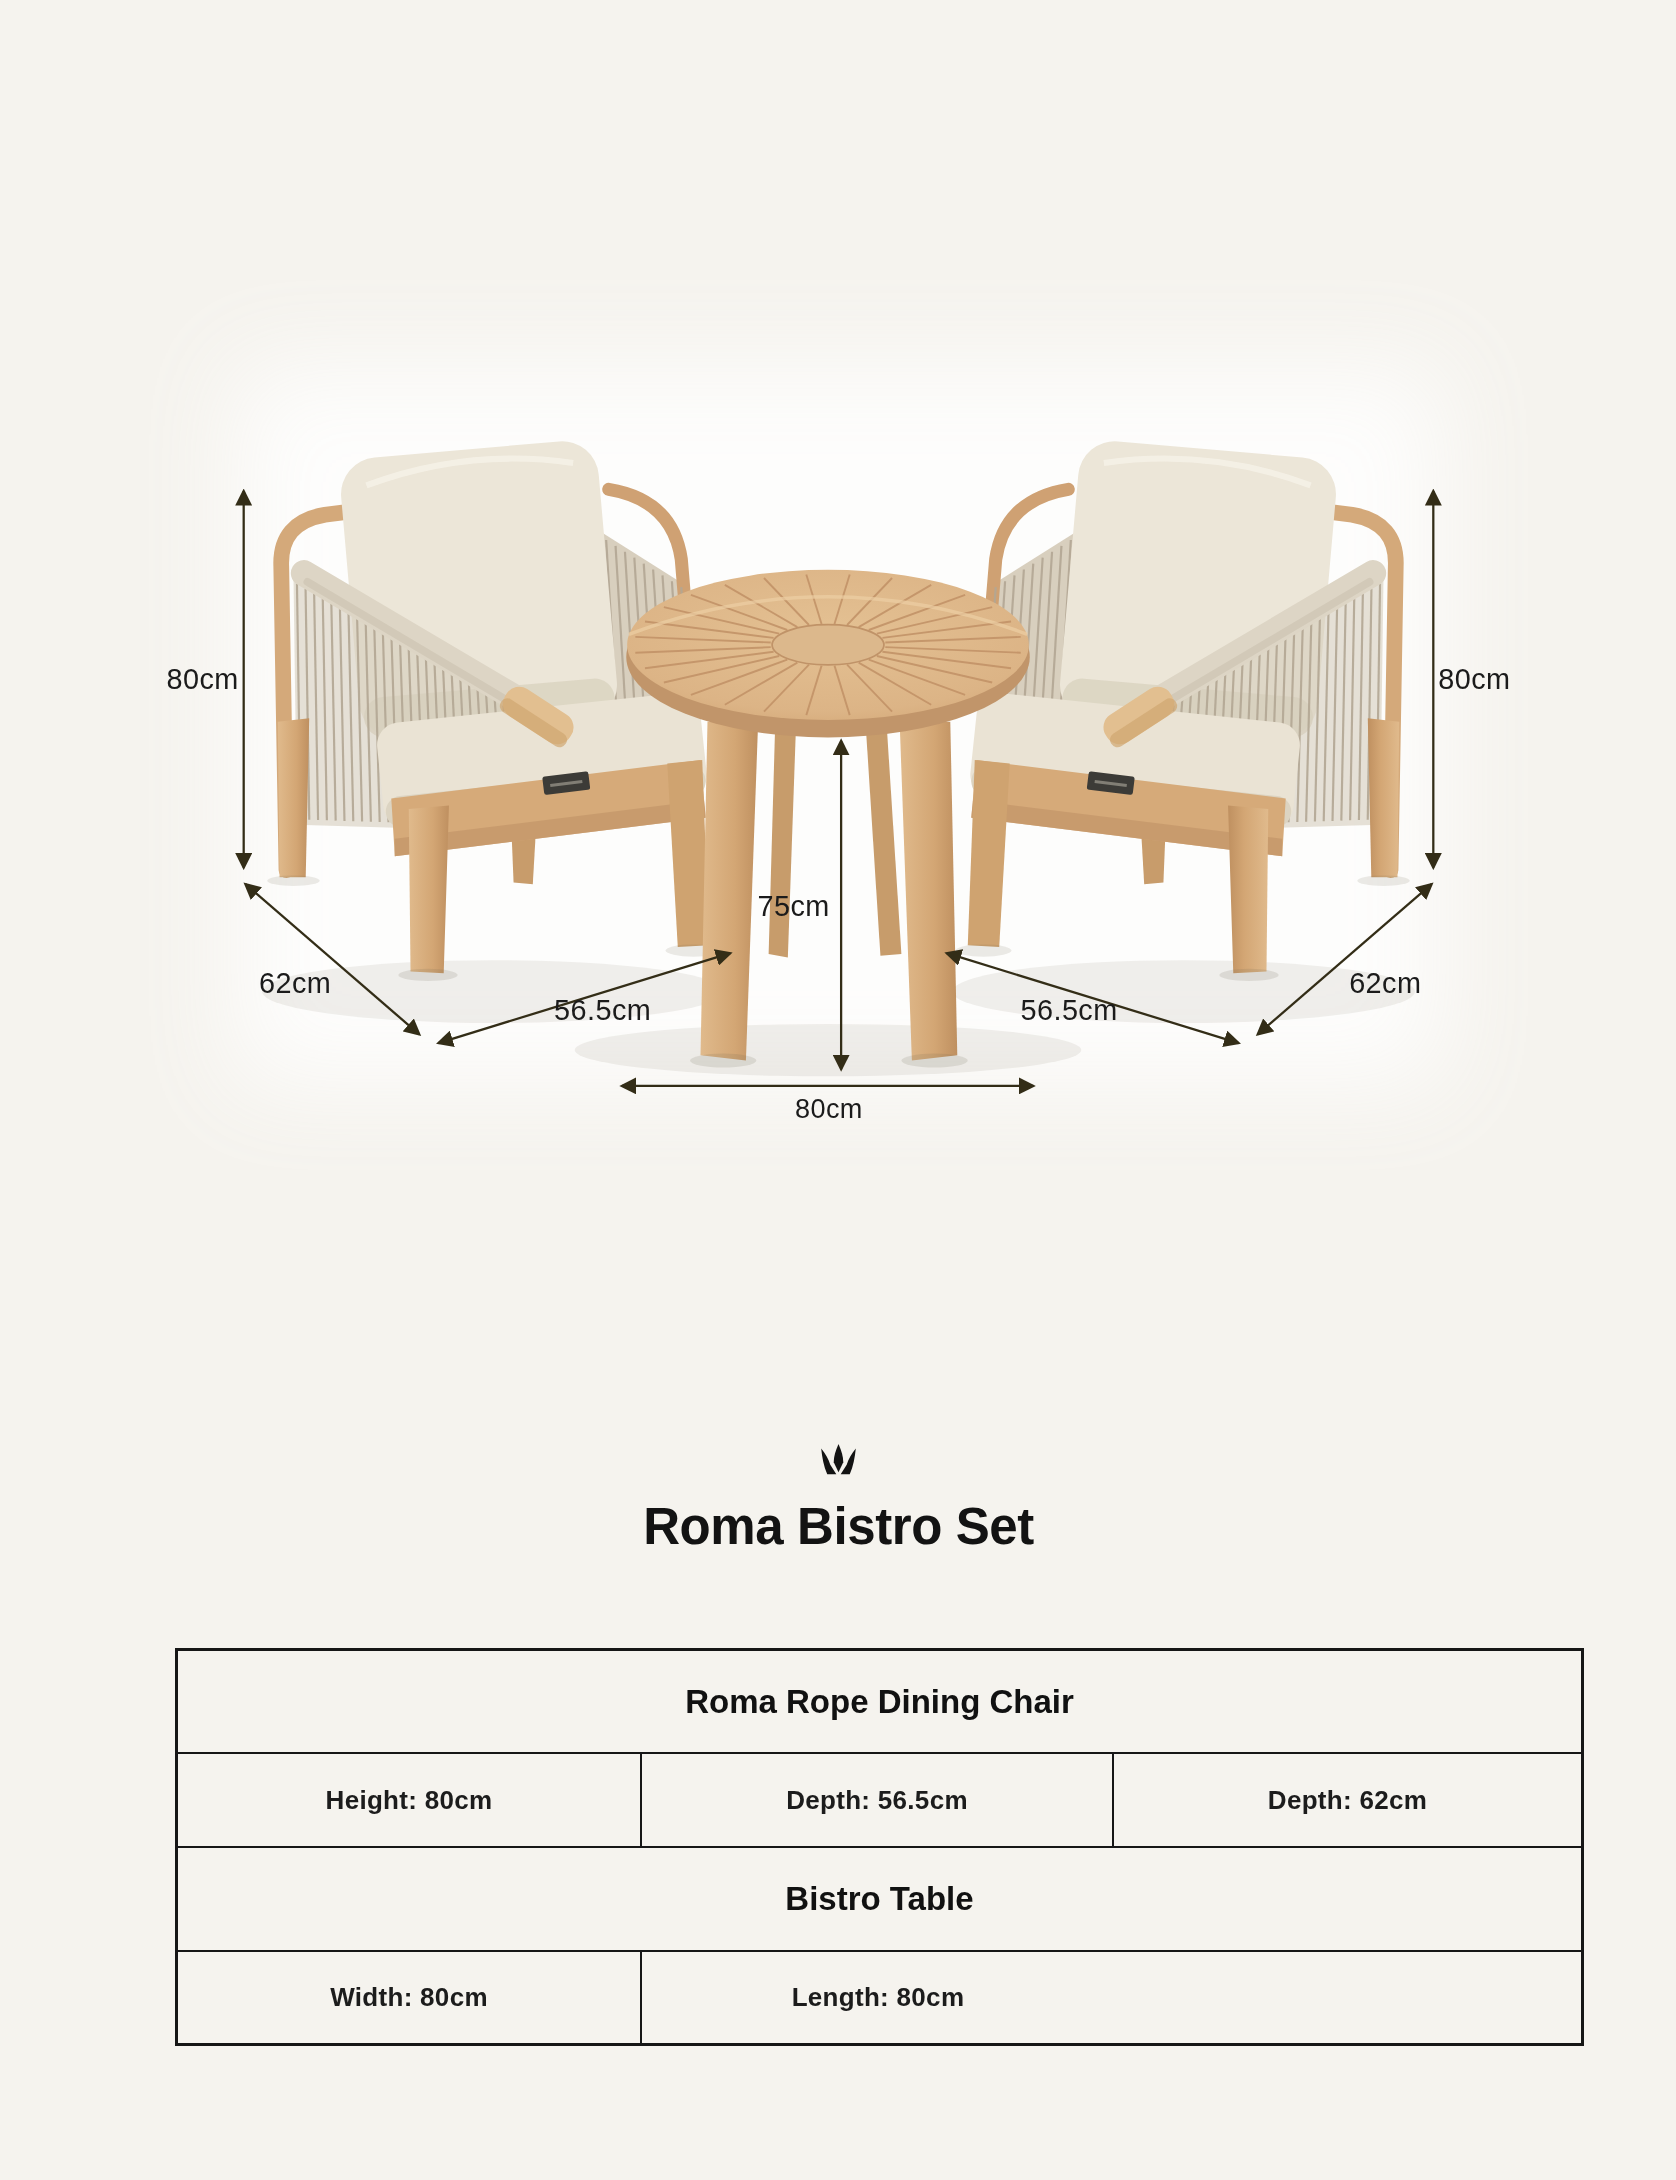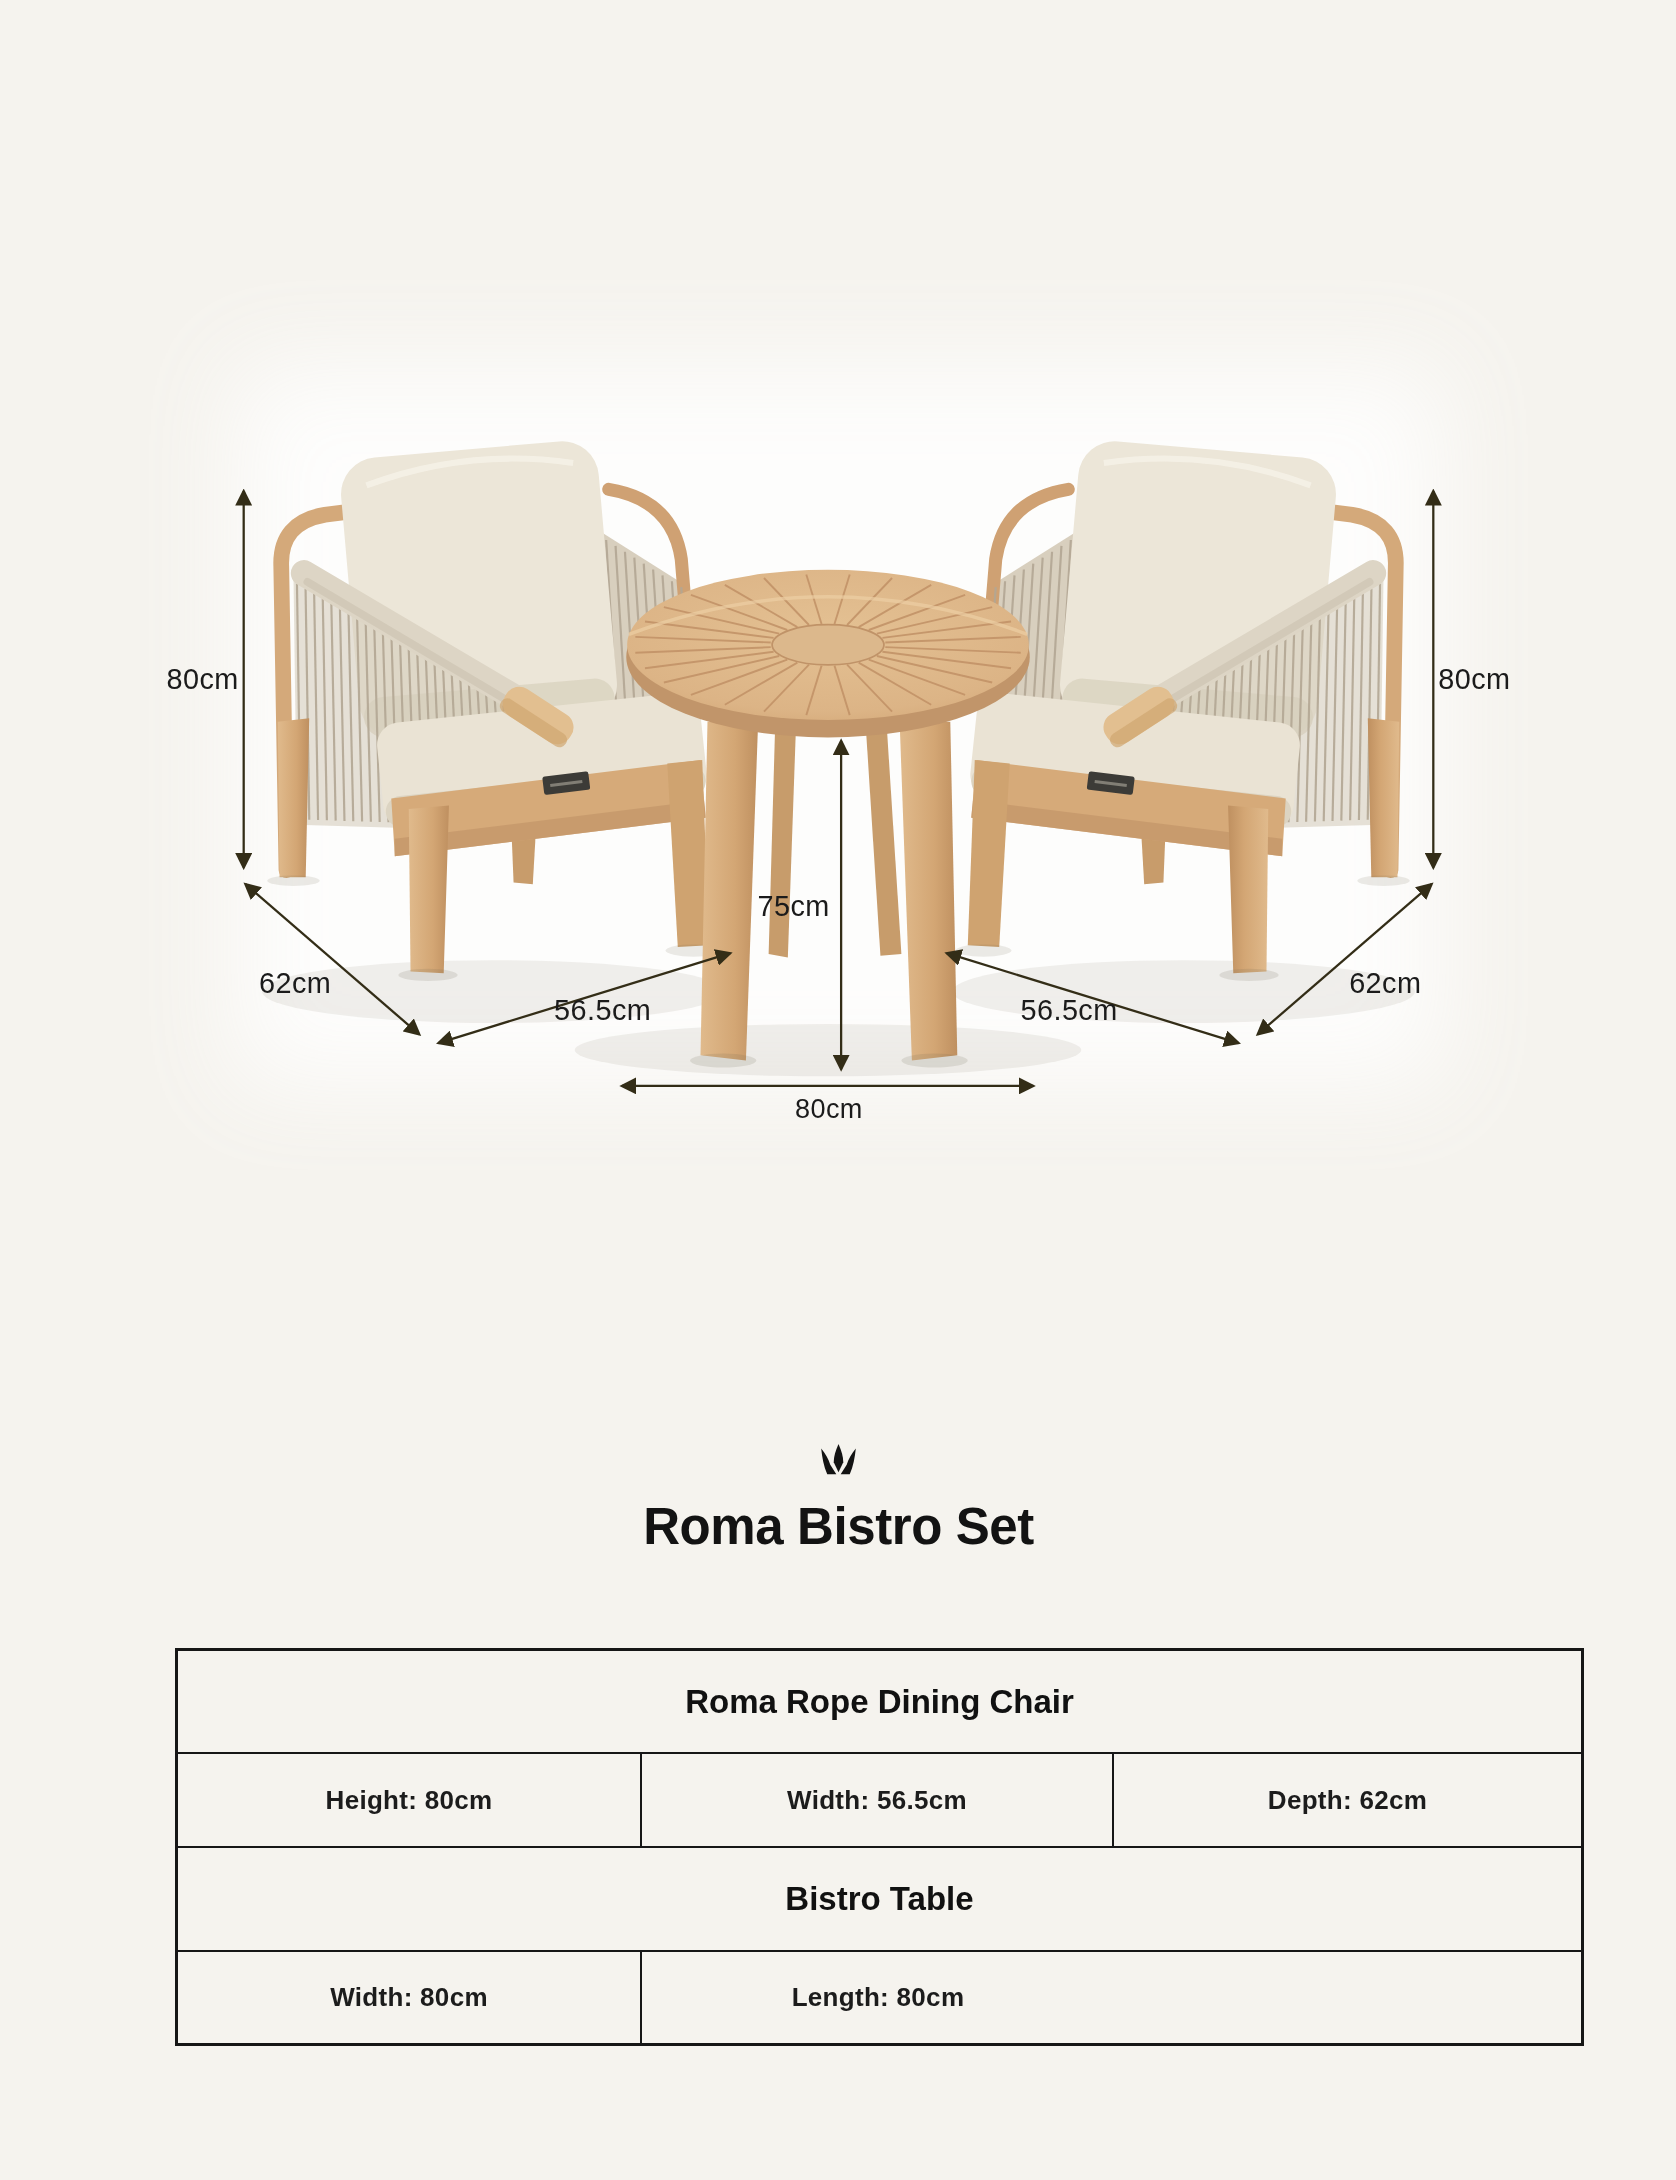--- a/index.html
+++ b/index.html
@@ -228,21 +228,21 @@
   <path fill="#131313" d="M6 6 C7 16 9 27 13 36 L23.5 36 L16.5 25 C14.5 18 11 12 6 6 Z"></path>
   <path fill="#131313" d="M46 6 C45 16 43 27 39 36 L28.5 36 L35.5 25 C37.5 18 41 12 46 6 Z"></path>
 </svg>
 
 <div id="page-title">Roma Bistro Set</div>
 
 <div id="spec-table">
   <div class="row-header">Roma Rope Dining Chair</div>
   <div class="row-cells">
     <div class="spec-cell">Height: 80cm</div>
-    <div class="spec-cell">Width: 56.5cm</div>
+    <div class="spec-cell">Depth: 56.5cm</div>
     <div class="spec-cell">Depth: 62cm</div>
   </div>
   <div class="row-header last">Bistro Table</div>
   <div class="row-cells last">
     <div class="spec-cell">Width: 80cm</div>
     <div class="spec-cell">Length: 80cm</div>
   </div>
 </div>
 
 

